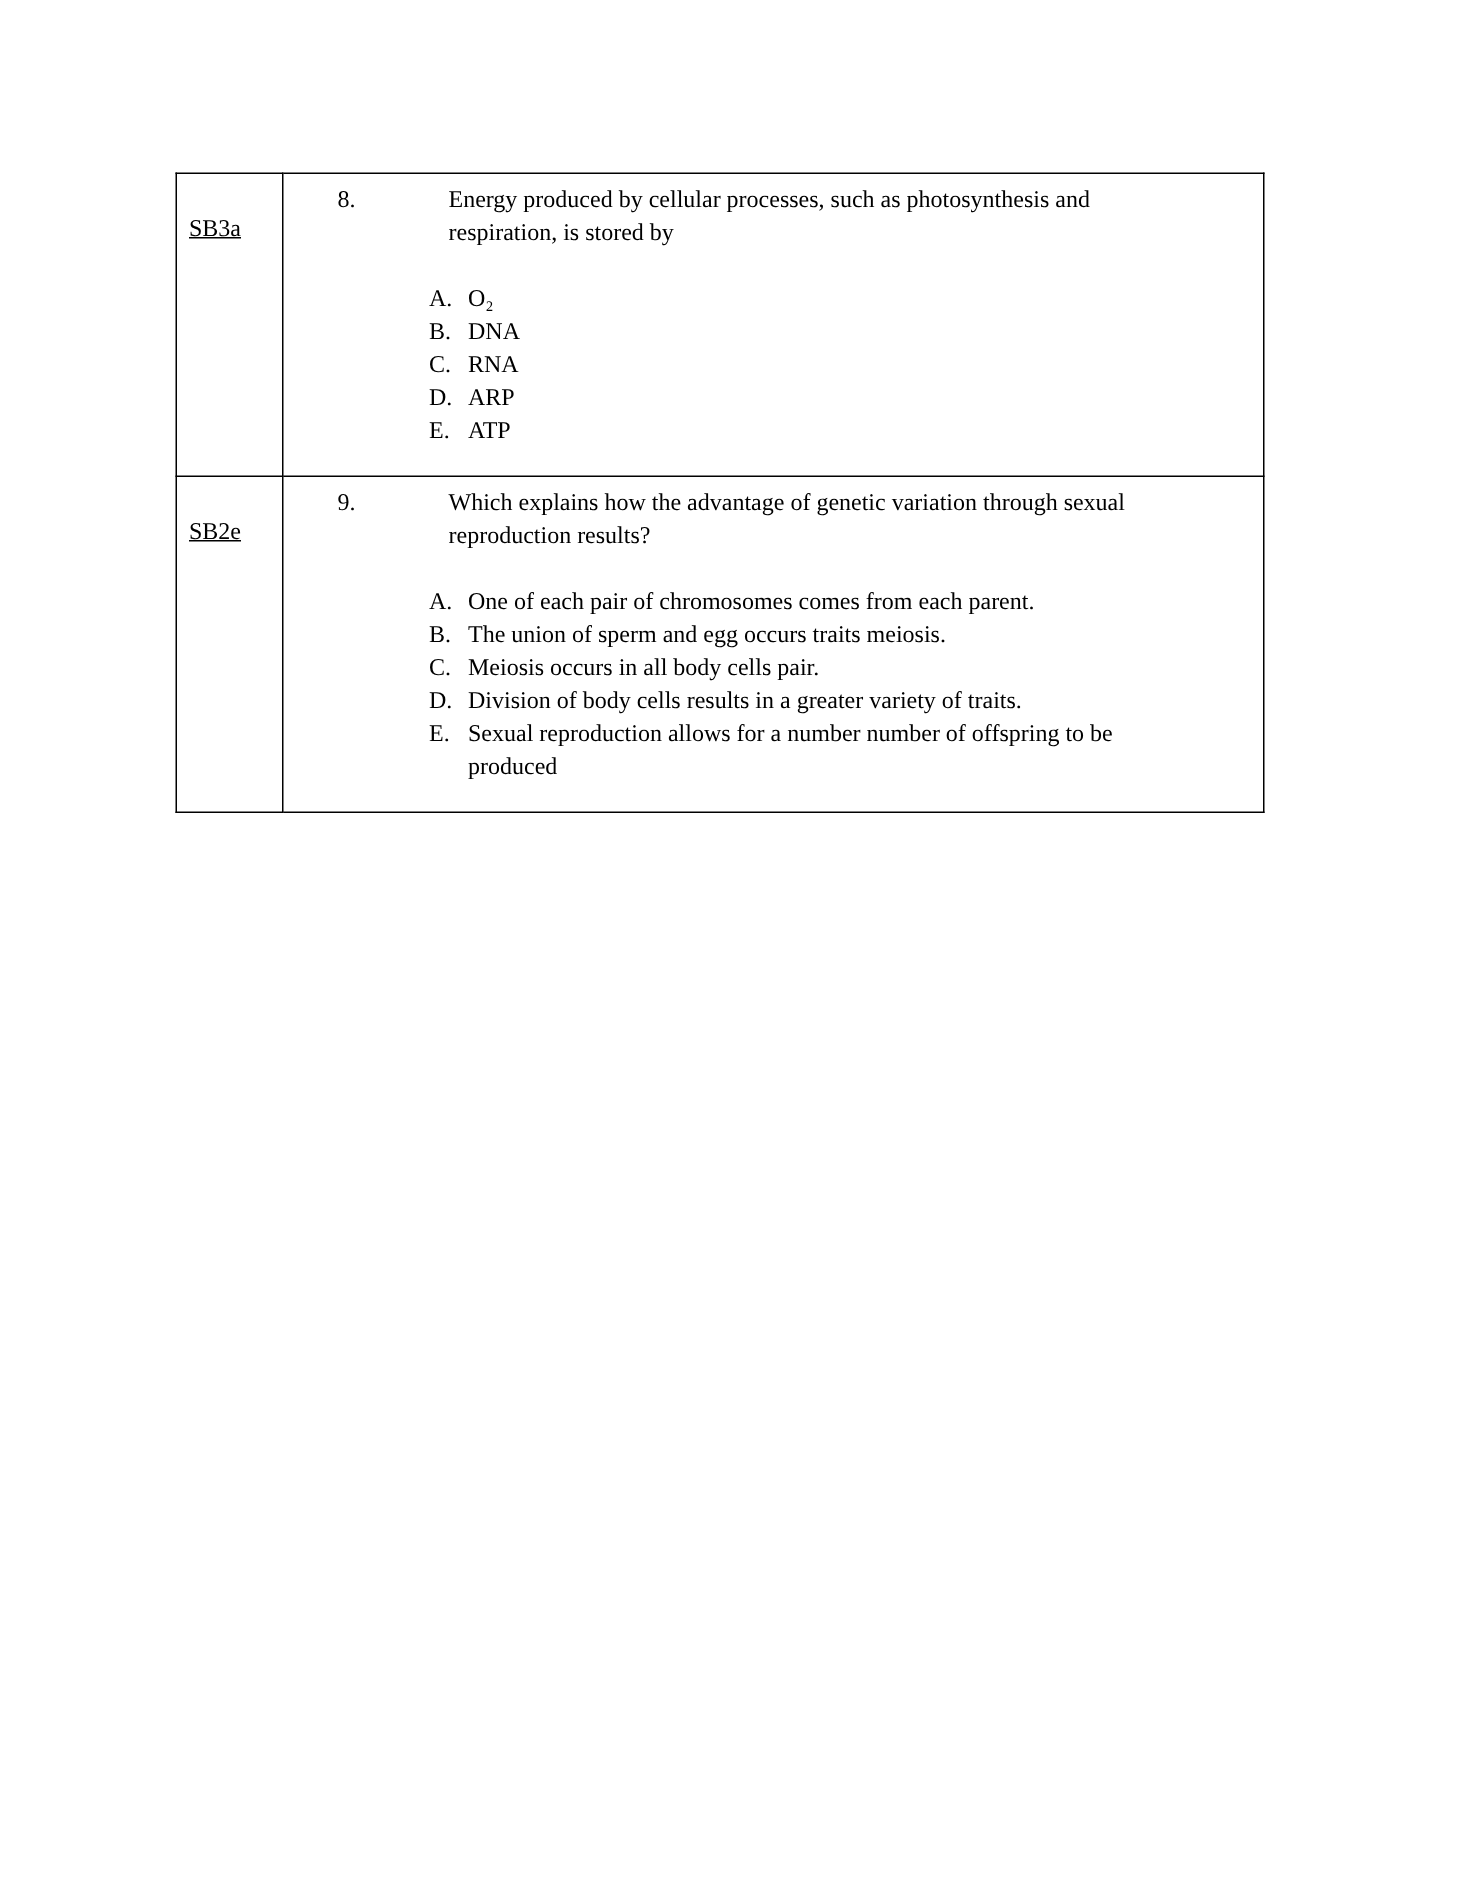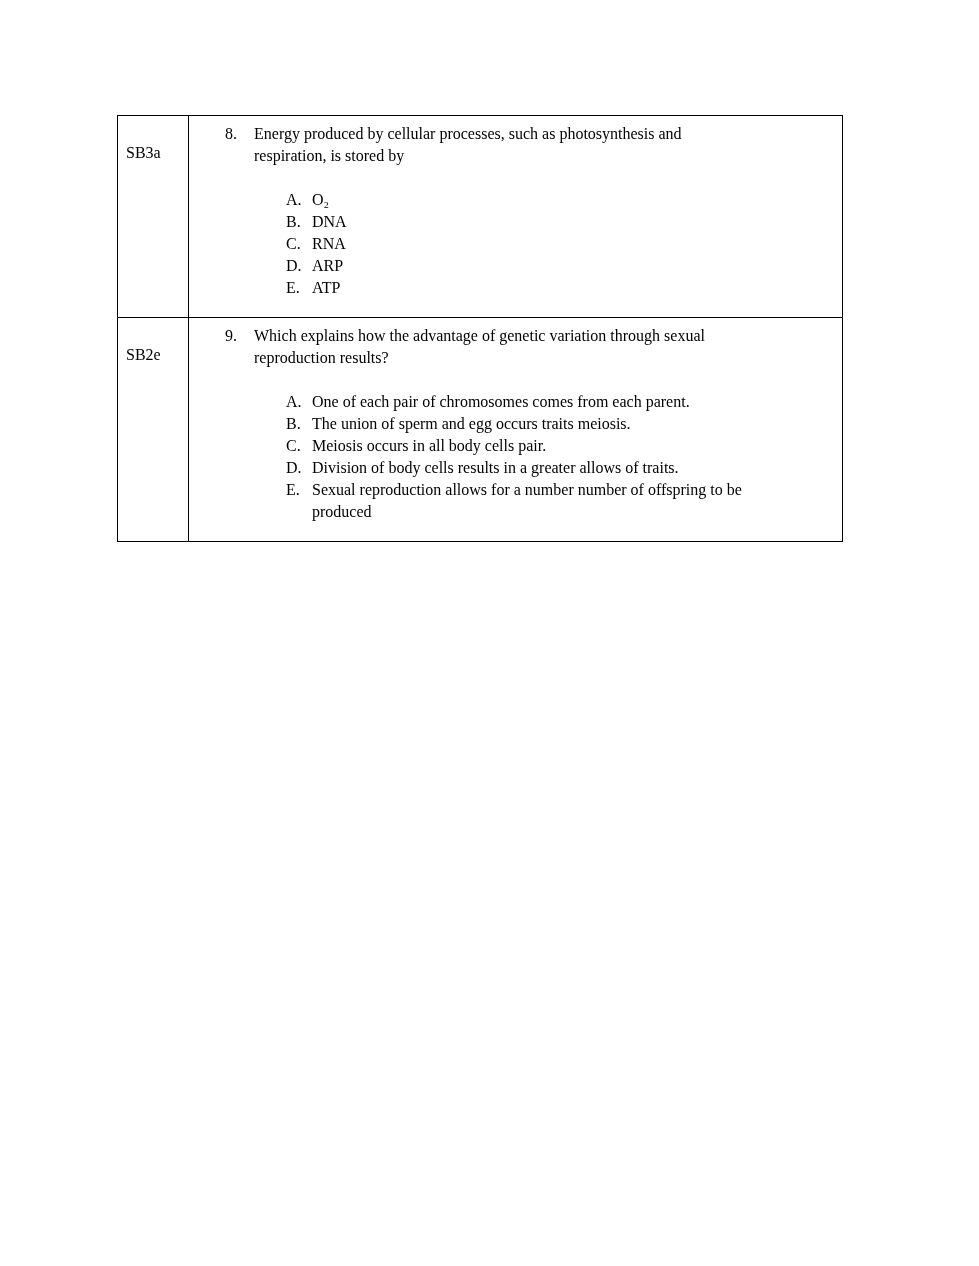--- a/index.html
+++ b/index.html
@@ -26,36 +26,38 @@
     font-size: 16px;
     line-height: 22px;
   }
   table.qtable td {
     border: 1px solid #000000;
     vertical-align: top;
   }
   td.std-cell {
     width: 71px;
     padding: 26px 4px 10px 8px;
+    text-decoration: underline;
   }
   td.q-cell {
     padding: 7px 14px 18px 36px;
   }
   tr.row-1 td { height: 197px; }
   tr.row-2 td { height: 223px; }
   .q-line {
     display: flex;
     align-items: flex-start;
   }
   .q-num {
     flex: 0 0 29px;
   }
   .q-text {
     flex: 1;
     white-space: pre-line;
+    margin-left: 45px;
   }
   .options {
     margin-top: 22px;
     margin-left: 61px;
   }
   .opt {
     display: flex;
     align-items: flex-start;
   }
   .opt-letter {
@@ -124,21 +126,21 @@
             <div class="opt">
               <span class="opt-letter">B.</span>
               <div class="opt-text">The union of sperm and egg occurs traits meiosis.</div>
             </div>
             <div class="opt">
               <span class="opt-letter">C.</span>
               <div class="opt-text">Meiosis occurs in all body cells pair.</div>
             </div>
             <div class="opt">
               <span class="opt-letter">D.</span>
-              <div class="opt-text">Division of body cells results in a greater allows of traits.</div>
+              <div class="opt-text">Division of body cells results in a greater variety of traits.</div>
             </div>
             <div class="opt">
               <span class="opt-letter">E.</span>
               <div class="opt-text">Sexual reproduction allows for a number number of offspring to be
 produced</div>
             </div>
           </div>
         </td>
       </tr>
     </tbody>

